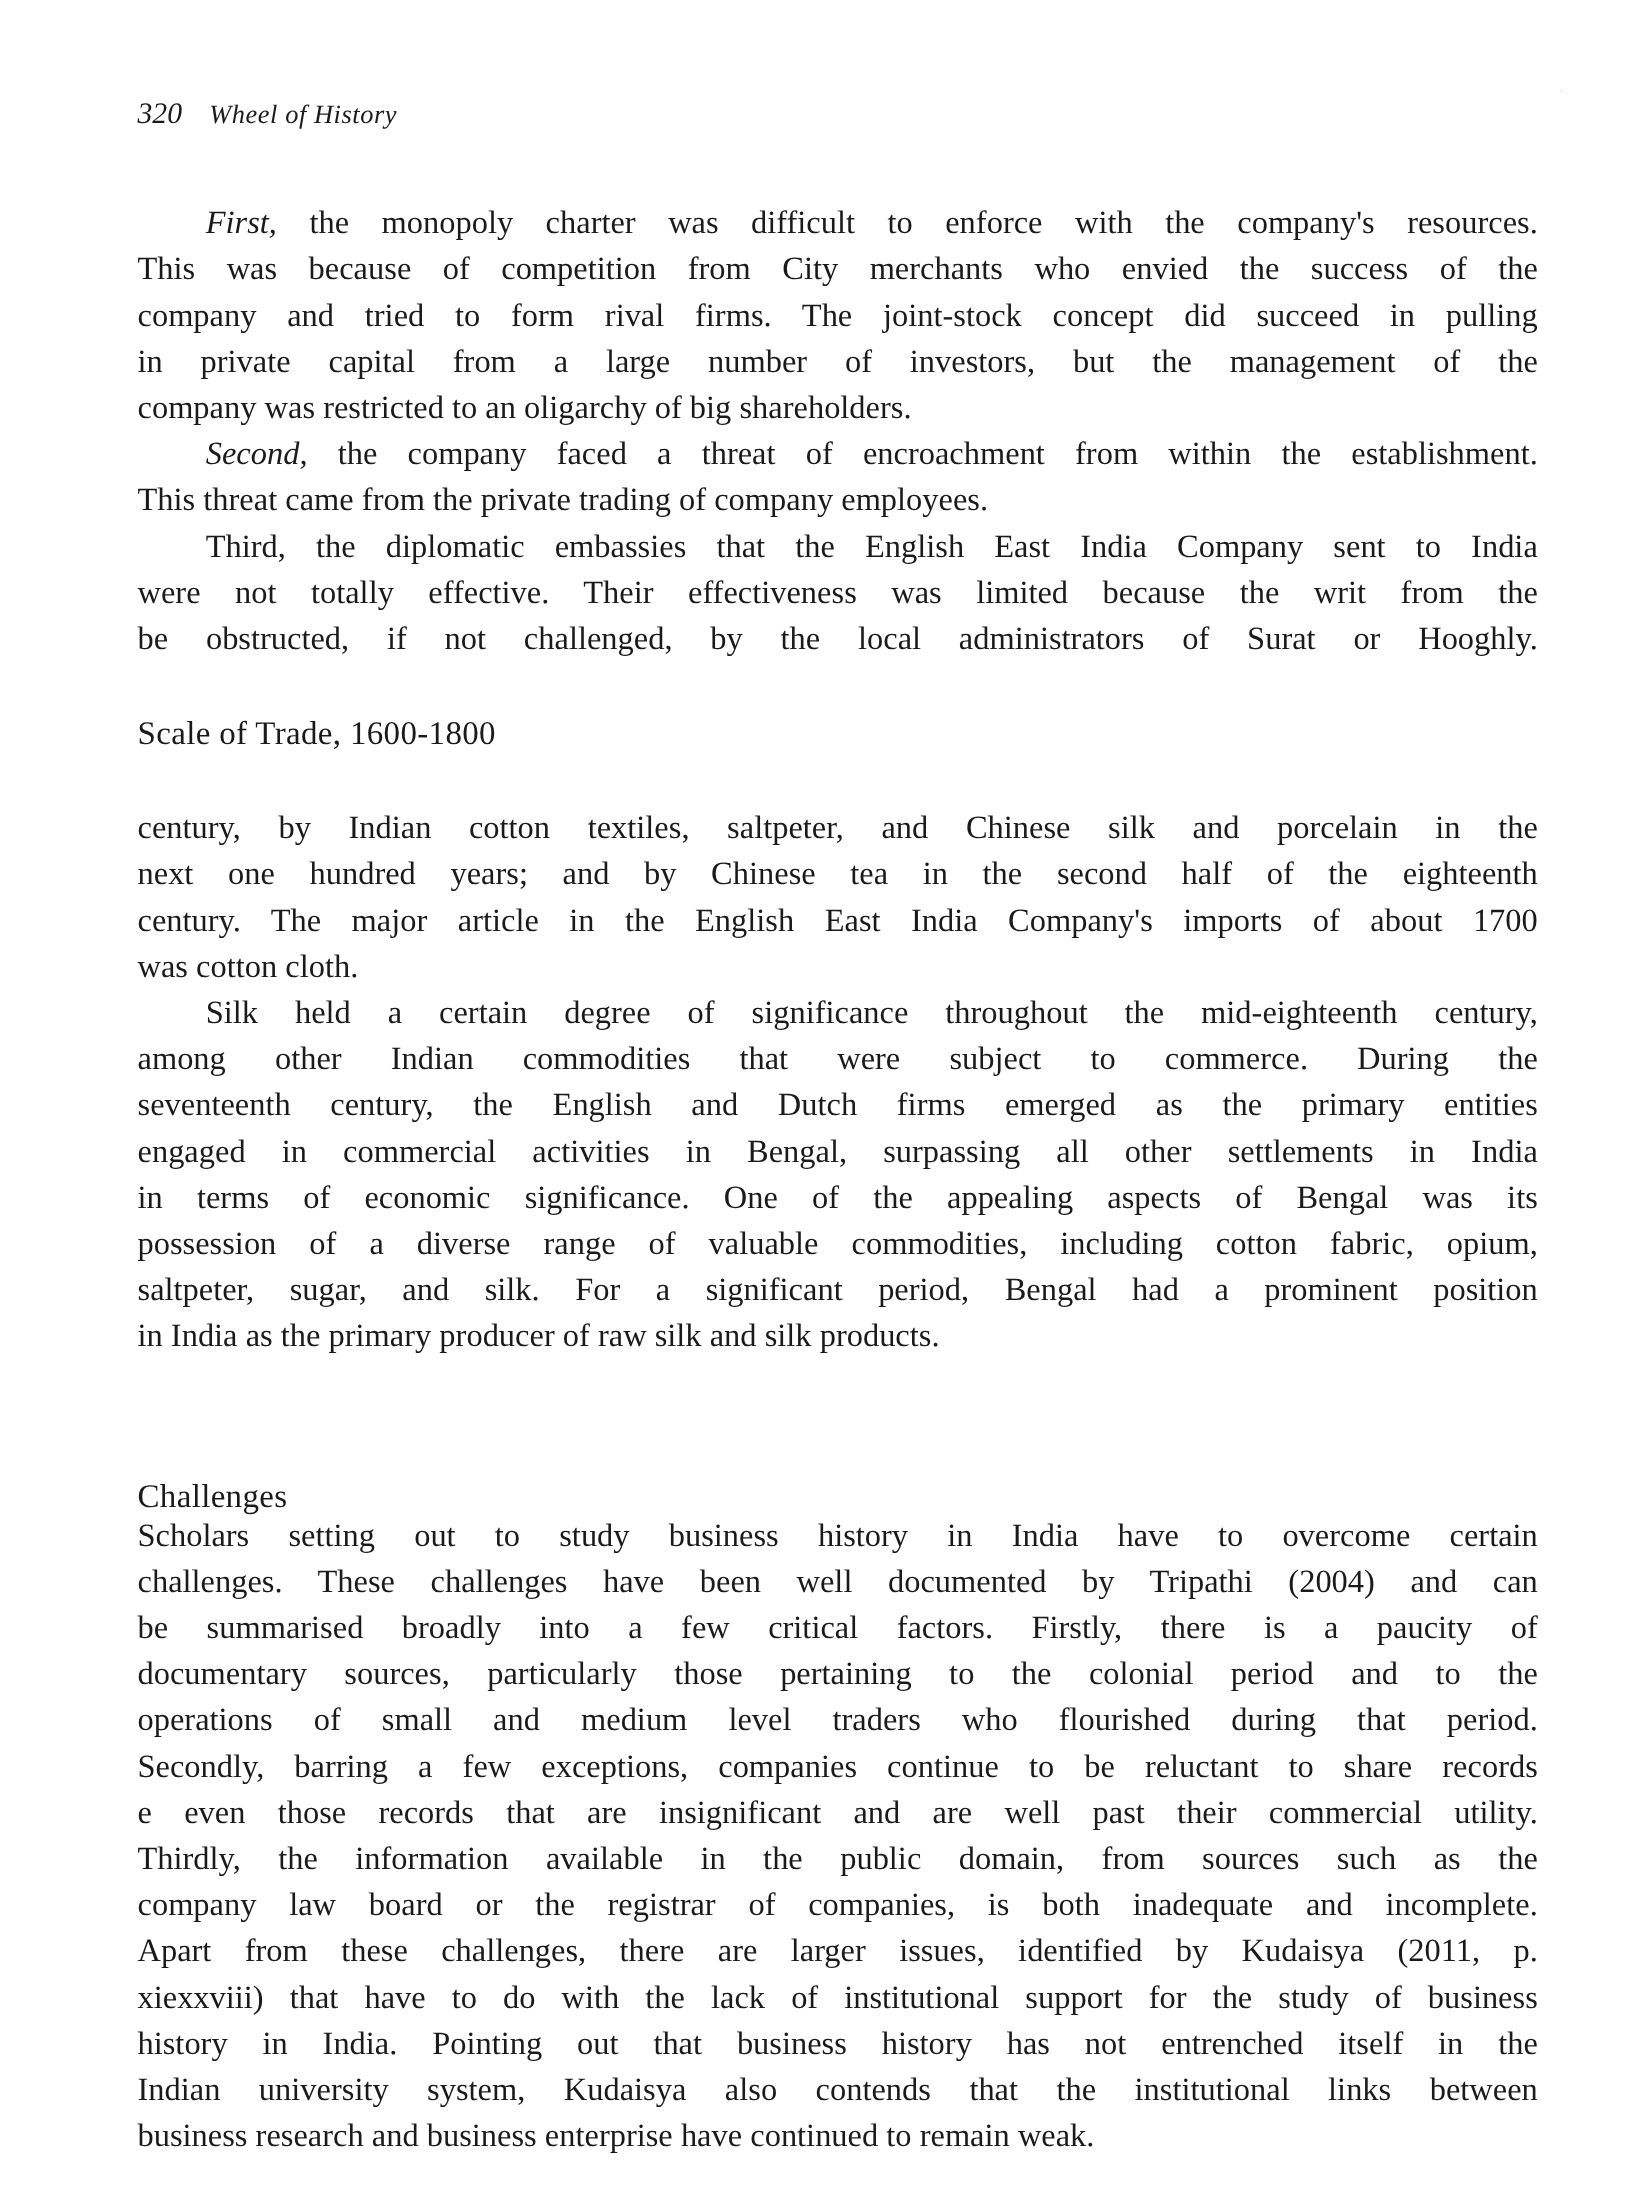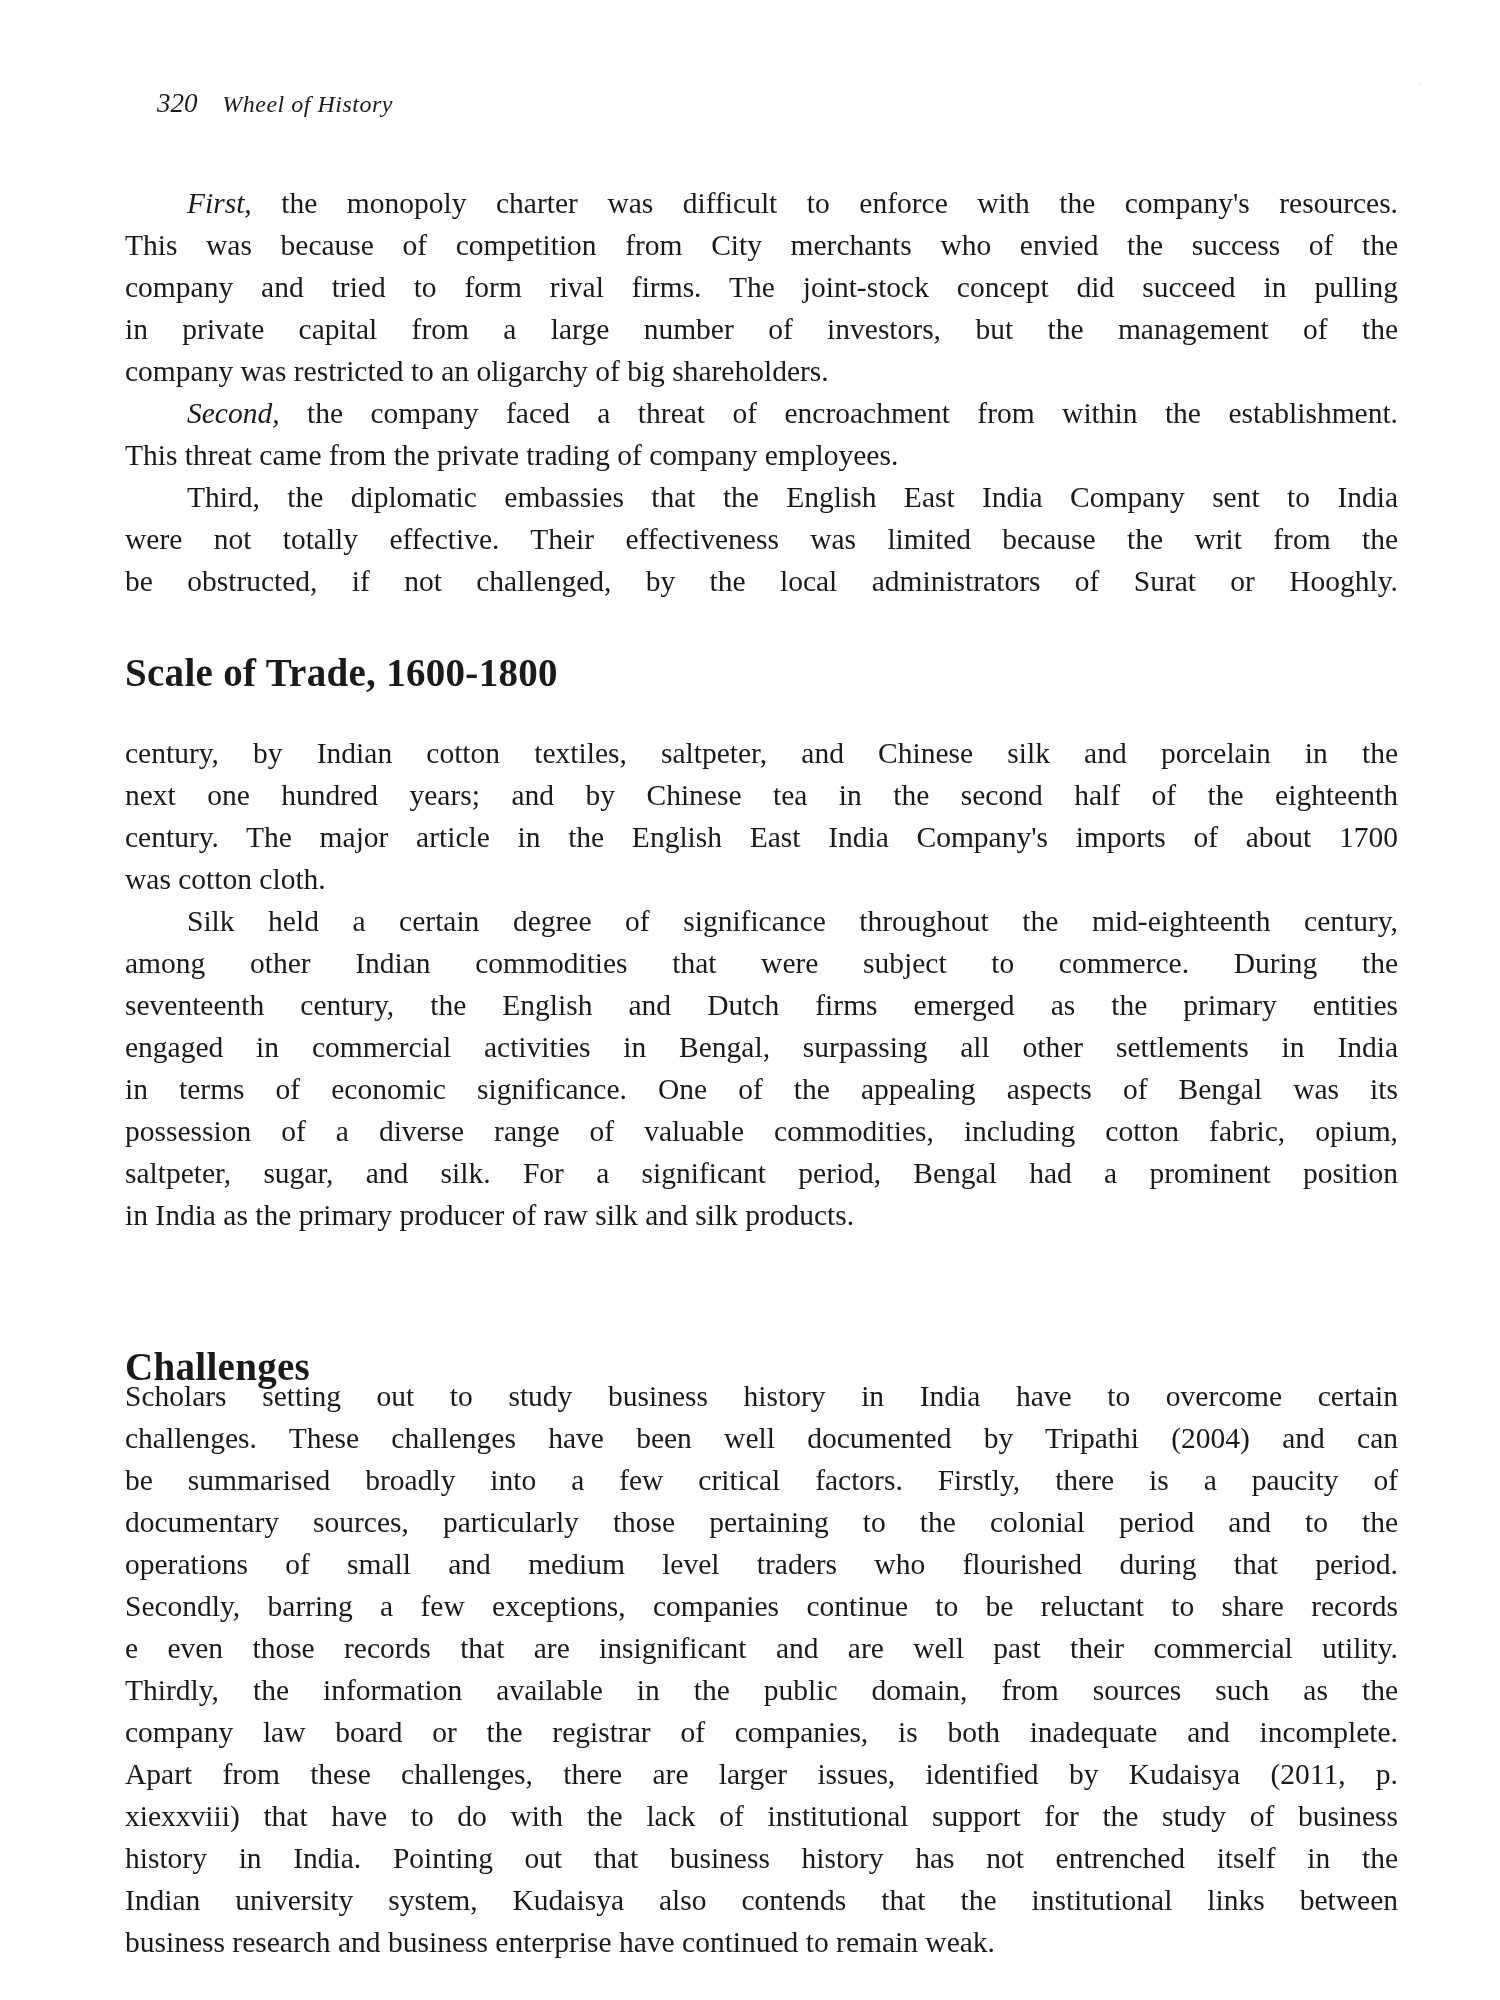--- a/index.html
+++ b/index.html
@@ -1,28 +1,28 @@
 <!DOCTYPE html>
 <html><head>
 <meta charset="utf-8">
 <style>
   html, body { margin: 0; padding: 0; background: #ffffff; }
   body { width: 1500px; height: 2000px; position: relative; overflow: hidden;
          font-family: "Liberation Serif", "DejaVu Serif", serif; color: #1a1a1a; }
   .header { position: absolute; left: 125px; top: 88px; font-size: 27px; }
-  .header .pno { font-style: italic; margin-left: 32px; }
+  .header .pno { font-style: italic; }
   .header .rt { font-style: italic; font-size: 24px; margin-left: 18px; letter-spacing: 0.5px; }
   .mark { position: absolute; left: 1418px; top: 78px; width: 4px; height: 6px; color: #ccc; font-size: 10px; }
   .block { position: absolute; left: 125px; width: 1273px; }
   .line { display: block; height: 42px; line-height: 42px; font-size: 29.5px;
           text-align: justify; text-align-last: justify; white-space: nowrap; overflow: visible; }
   .line.last { text-align-last: left; }
   .line.indent { padding-left: 62px; }
   .line span.inner { display: inline-block; width: 100%; }
-  .heading { position: absolute; left: 125px; font-size: 39px; font-weight: bold; margin: 0; letter-spacing: 0.3px; }
+  .heading { position: absolute; left: 125px; font-size: 30px; font-weight: normal; margin: 0; letter-spacing: 0.3px; }
   i { font-style: italic; }
 </style>
 </head>
 <body>
 
 <div class="header">
   <span class="pno">320</span>
   <span class="rt">Wheel of History</span>
 </div>
 <div class="mark">·</div>

